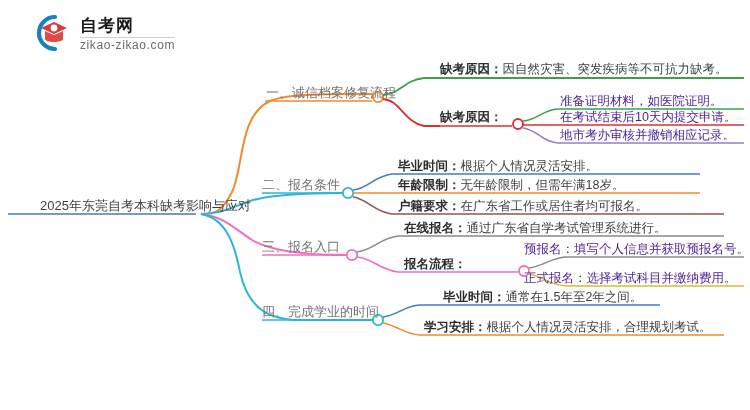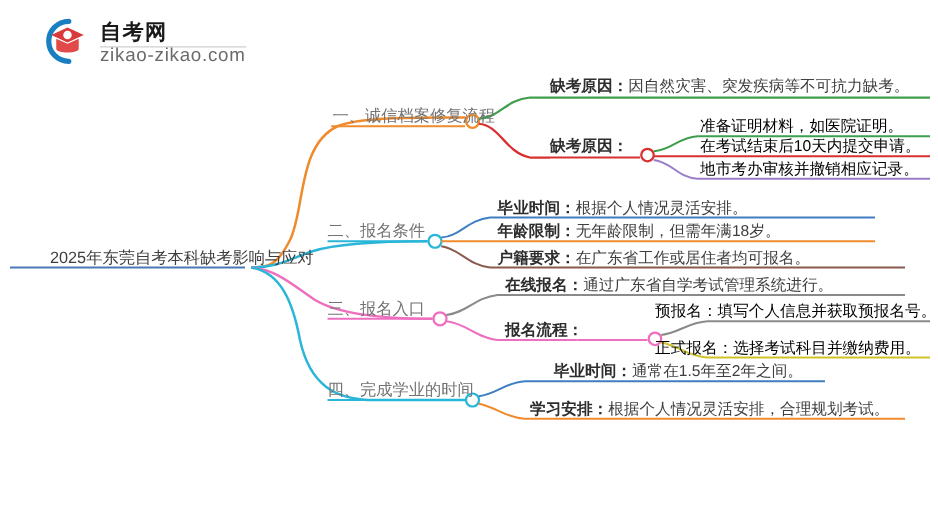--- a/index.html
+++ b/index.html
@@ -27,41 +27,41 @@
   }
   .logo-title{
     font-size:17px;font-weight:bold;color:#1a1a1a;
     letter-spacing:1px;line-height:19px;
     font-family:"Liberation Sans","DejaVu Sans",sans-serif;
   }
   .logo-rule{
     height:1px;background:#cfcfcf;margin:2px 0 1px 0;width:100%;
   }
   .logo-sub{
-    font-size:15px;color:#6a6a6a;letter-spacing:.6px;line-height:12px;
+    font-size:12px;color:#6a6a6a;letter-spacing:.6px;line-height:12px;
     font-family:"Liberation Sans","DejaVu Sans",sans-serif;
   }
   
   .node{
     position:absolute;
     white-space:nowrap;
     font-family:"Liberation Sans","DejaVu Sans",sans-serif;
     line-height:15px;
   }
   .node-root{
     font-size:13px;color:#3f3f3f;
   }
   .node-l1{
     font-size:13px;color:#737373;
   }
   .node-l2{
     font-size:12.5px;color:#3f3f3f;
   }
   .node-l3{
-    font-size:12.5px;color:#000000;
+    font-size:12.5px;color:#4c1d95;
   }
   .node .lead{ font-weight:bold; color:#2d2d2d; }
   .node .body{ font-weight:normal; color:#3f3f3f; }
 </style>
 </head>
 <body>
 
 <div class="logo-wrap">
   <div class="logo-mark">
     <svg width="46" height="42" viewBox="0 0 46 42" xmlns="http://www.w3.org/2000/svg">

